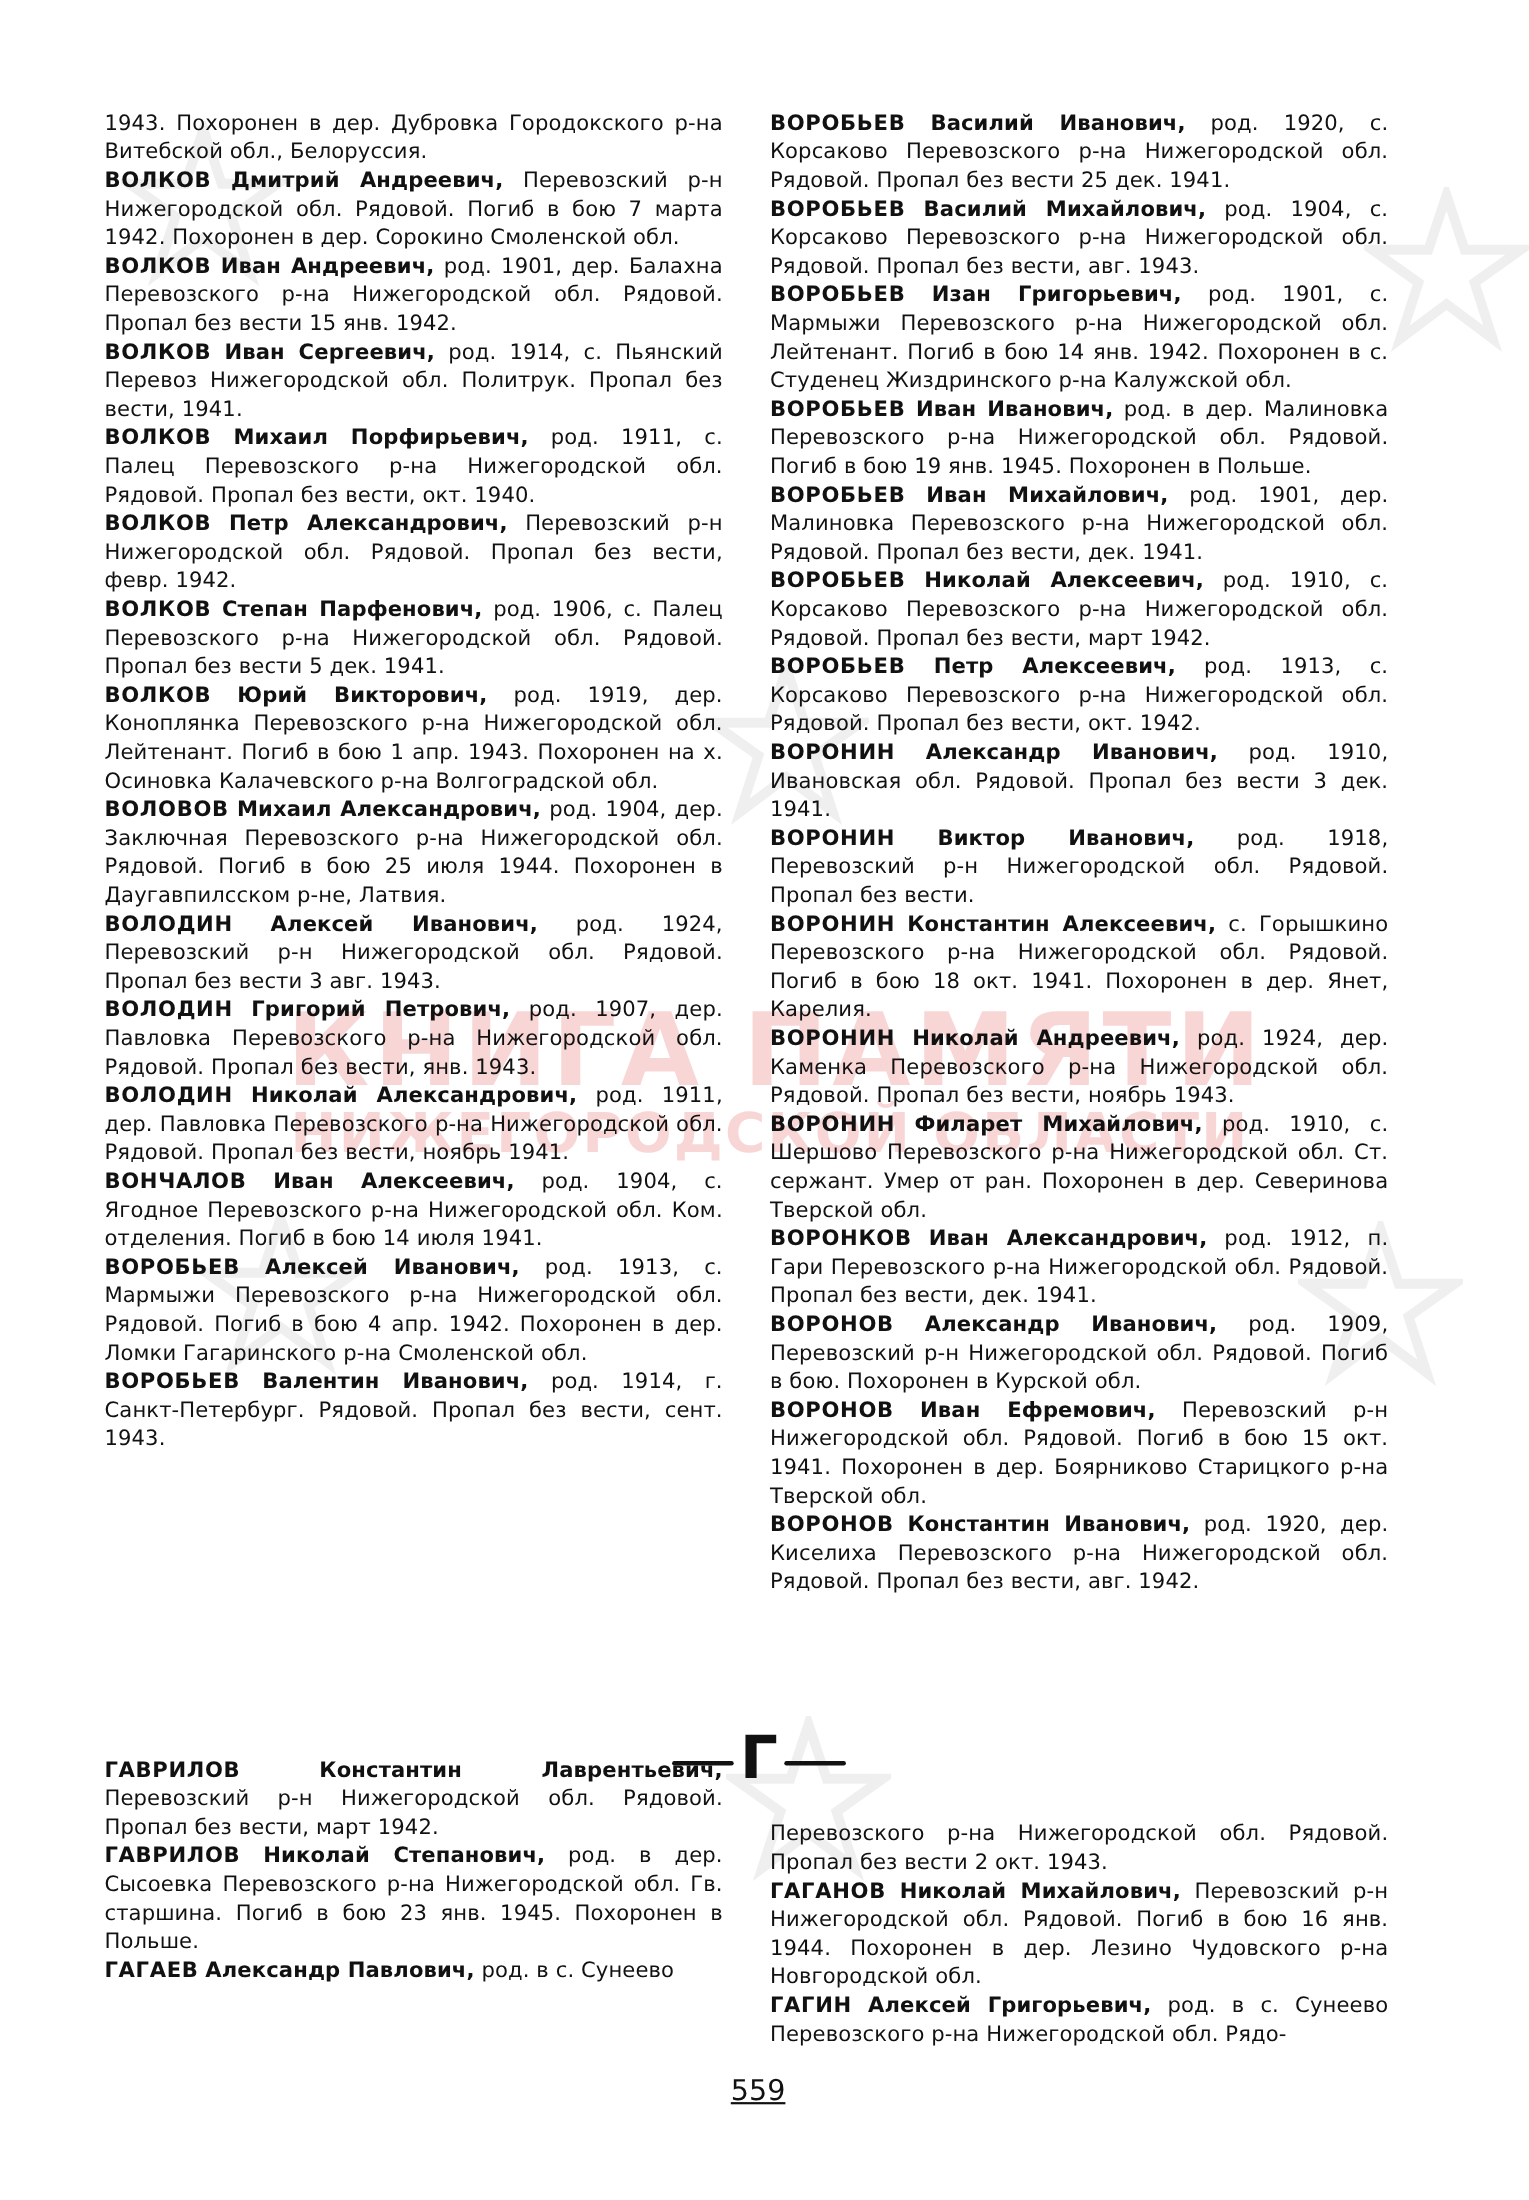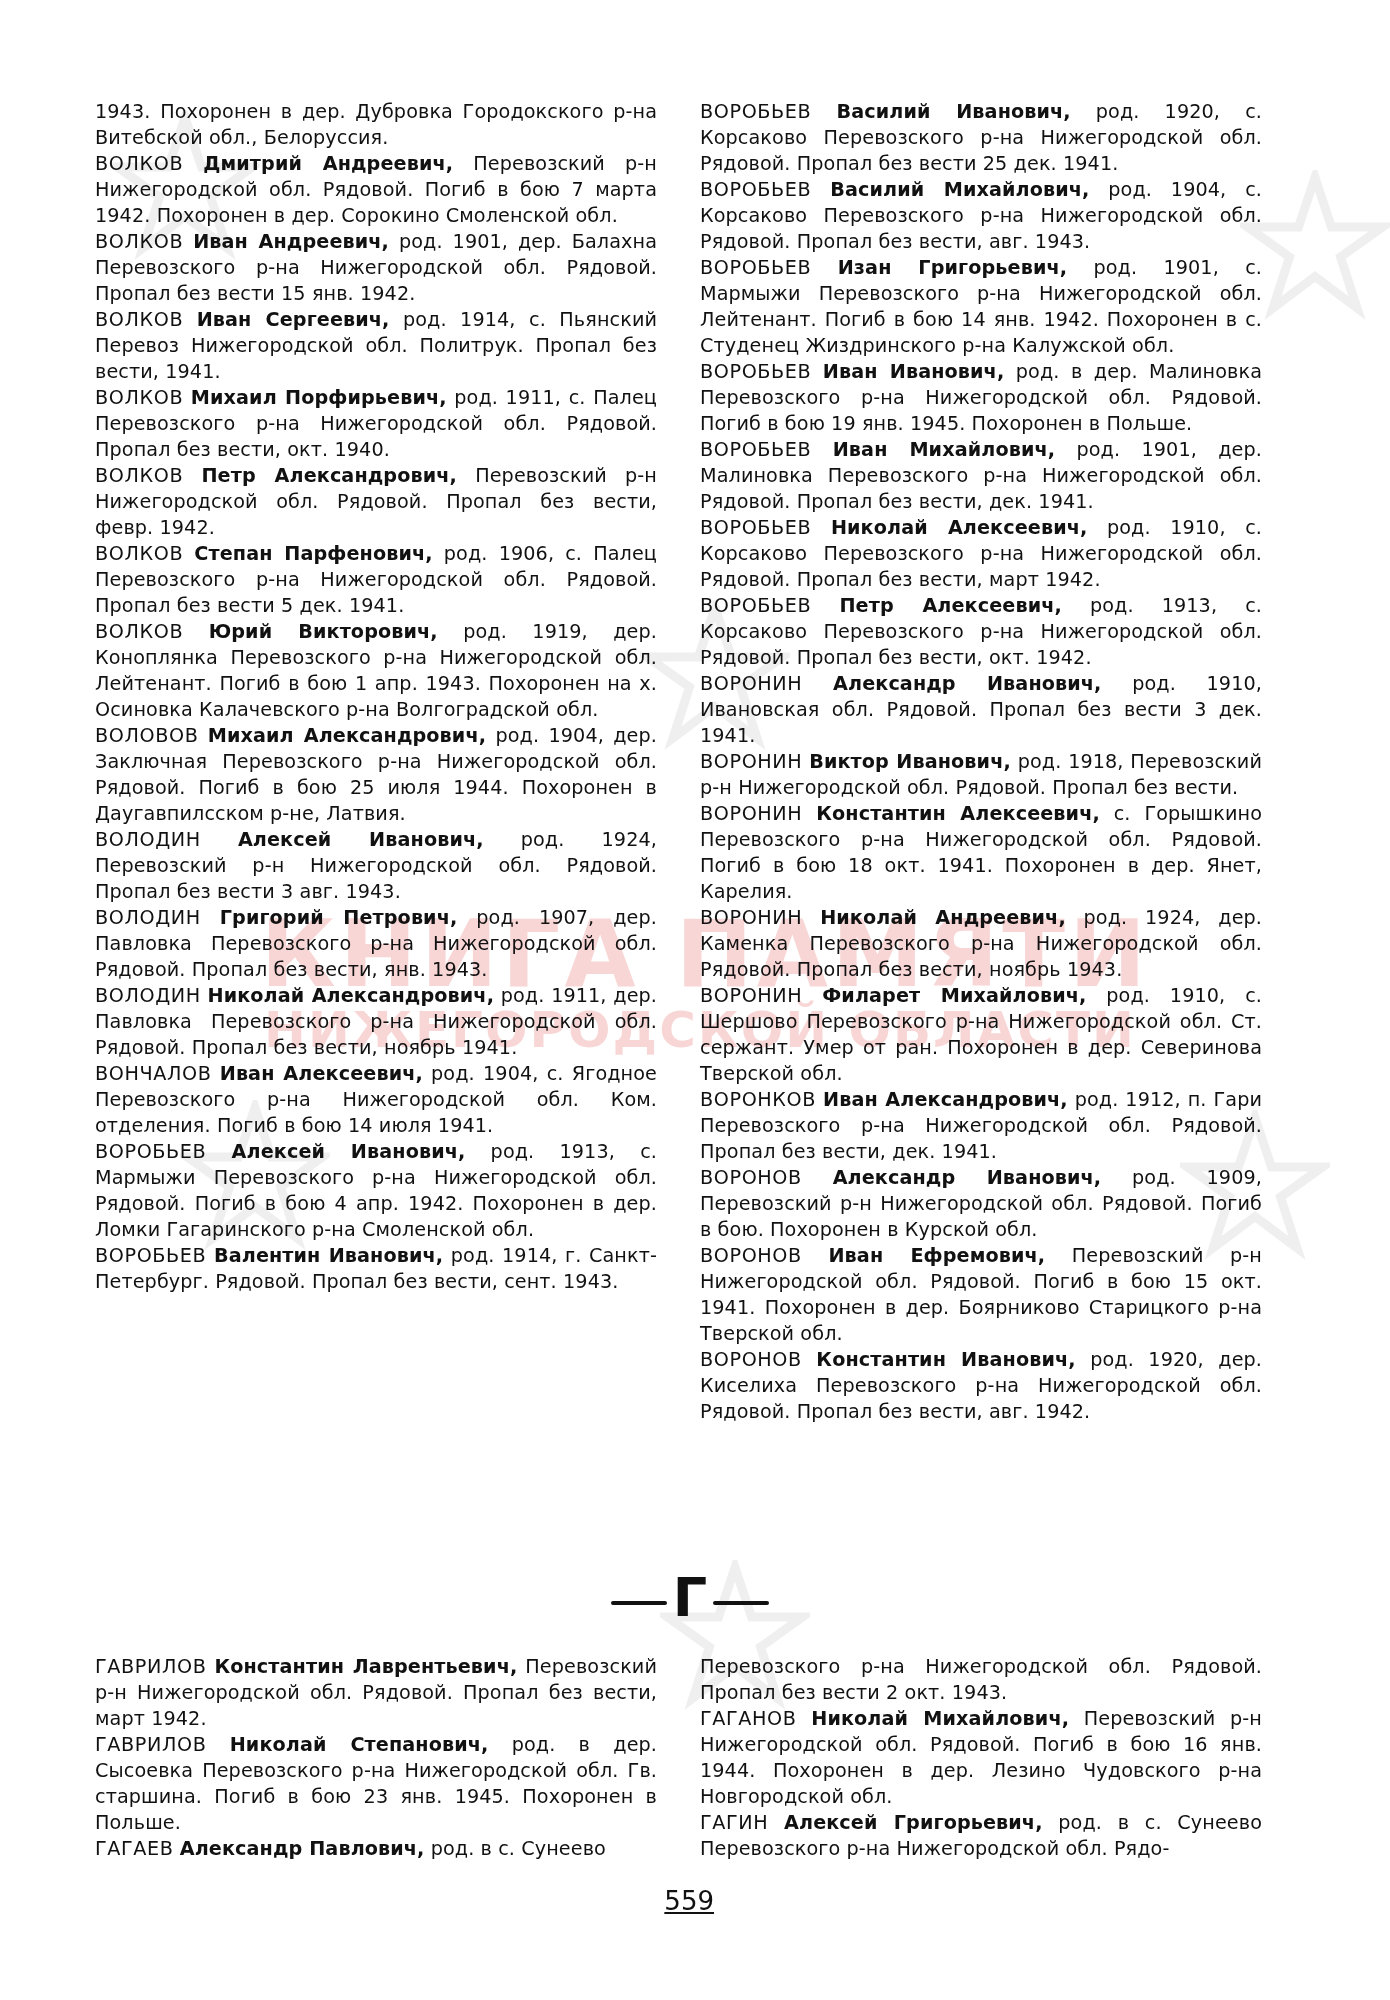--- a/index.html
+++ b/index.html
@@ -8,24 +8,24 @@
     font-family: "DejaVu Sans", "Liberation Sans", sans-serif; color: #111;
   }
   .page { position: absolute; left: 0; top: 0; width: 1390px; height: 2000px; }
   .col {
     position: absolute; width: 562px;
     font-size: 19.2px; line-height: 26px; text-align: justify;
     letter-spacing: 0.1px;
   }
   .col-left { left: 95px; top: 99px; }
   .col-right { left: 700px; top: 99px; }
-  .col-left-g { left: 95px; top: 1654px; }
+  .col-left-g { left: 95px; top: 1596px; }
   .col-right-g { left: 700px; top: 1654px; }
   .entry { margin: 0; padding: 0; hyphens: manual; }
-  .entry .surname { font-weight: normal; letter-spacing: 0.6px; }
+  .entry .surname { font-weight: bold; letter-spacing: 0.6px; }
   .entry .given { font-weight: bold; }
   .letter-header {
     position: absolute; left: 595px; top: 1568px; width: 190px; height: 60px;
     display: flex; align-items: center; justify-content: center; gap: 6px;
   }
   .letter-header .dash { display: block; width: 56px; height: 4px; background: #111; border-radius: 2px; margin-top: 10px; }
   .letter-header .letter { font-family: "DejaVu Sans", sans-serif; font-weight: bold; font-size: 54px; line-height: 60px; }
   .page-number {
     position: absolute; left: 624px; top: 1886px; width: 90px; text-align: right;
     font-size: 26px; font-weight: normal; text-decoration: underline;

